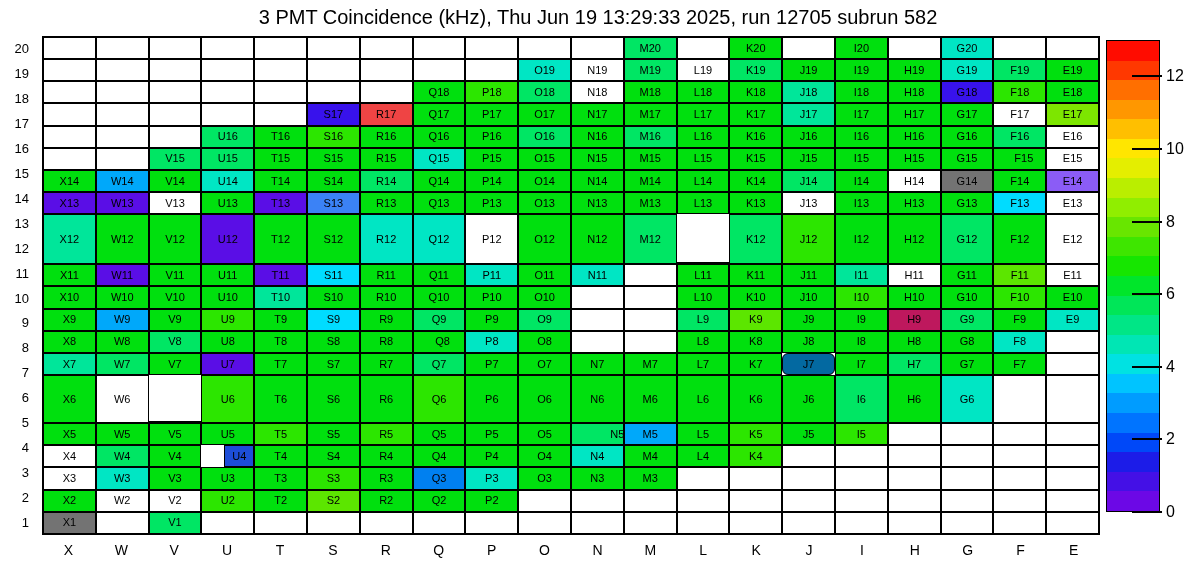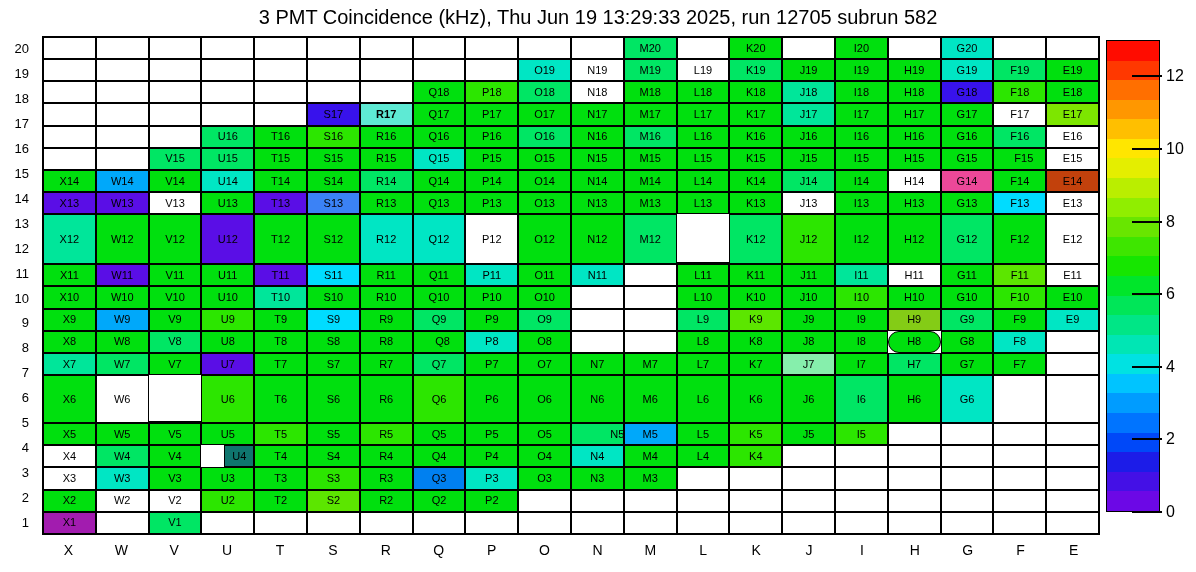--- a/index.html
+++ b/index.html
@@ -138,21 +138,21 @@
     <div class="cell" style="background: rgb(0, 224, 14);">H18</div>
     <div class="cell" style="background: rgb(56, 18, 236);">G18</div>
     <div class="cell" style="background: rgb(44, 230, 0);">F18</div>
     <div class="cell" style="background: rgb(0, 224, 14);">E18</div>
     <div class="cell" style="background: rgb(255, 255, 255);"></div>
     <div class="cell" style="background: rgb(255, 255, 255);"></div>
     <div class="cell" style="background: rgb(255, 255, 255);"></div>
     <div class="cell" style="background: rgb(255, 255, 255);"></div>
     <div class="cell" style="background: rgb(255, 255, 255);"></div>
     <div class="cell" style="background: rgb(56, 18, 236);">S17</div>
-    <div class="cell" style="background: #5eead4; font-weight: bold;">R17</div>
+    <div class="cell" style="background: #ef4444;">R17</div>
     <div class="cell" style="background: rgb(0, 224, 14);">Q17</div>
     <div class="cell" style="background: rgb(0, 224, 14);">P17</div>
     <div class="cell" style="background: rgb(0, 224, 14);">O17</div>
     <div class="cell" style="background: rgb(0, 224, 14);">N17</div>
     <div class="cell" style="background: rgb(0, 224, 14);">M17</div>
     <div class="cell" style="background: rgb(0, 224, 14);">L17</div>
     <div class="cell" style="background: rgb(0, 224, 14);">K17</div>
     <div class="cell" style="background: rgb(0, 230, 154);">J17</div>
     <div class="cell" style="background: rgb(0, 224, 14);">I17</div>
     <div class="cell" style="background: rgb(0, 224, 14);">H17</div>
@@ -209,23 +209,23 @@
     <div class="cell" style="background: rgb(0, 224, 14);">Q14</div>
     <div class="cell" style="background: rgb(0, 224, 14);">P14</div>
     <div class="cell" style="background: rgb(0, 224, 14);">O14</div>
     <div class="cell" style="background: rgb(0, 224, 14);">N14</div>
     <div class="cell" style="background: rgb(0, 224, 14);">M14</div>
     <div class="cell" style="background: rgb(0, 224, 14);">L14</div>
     <div class="cell" style="background: rgb(0, 224, 14);">K14</div>
     <div class="cell" style="background: rgb(0, 230, 100);">J14</div>
     <div class="cell" style="background: rgb(0, 224, 14);">I14</div>
     <div class="cell" style="background: rgb(255, 255, 255);">H14</div>
-    <div class="cell" style="background: #ec4899;">G14</div>
+    <div class="cell" style="background: #737373;">G14</div>
     <div class="cell" style="background: rgb(0, 224, 14);">F14</div>
-    <div class="cell" style="background: #c2410c;">E14</div>
+    <div class="cell" style="background: #8b5cf6;">E14</div>
     <div class="cell" style="background: rgb(90, 14, 230);">X13</div>
     <div class="cell" style="background: rgb(90, 14, 230);">W13</div>
     <div class="cell" style="background: rgb(255, 255, 255);">V13</div>
     <div class="cell" style="background: rgb(0, 224, 14);">U13</div>
     <div class="cell" style="background: rgb(90, 14, 230);">T13</div>
     <div class="cell" style="background: #3b82f6;">S13</div>
     <div class="cell" style="background: rgb(0, 224, 14);">R13</div>
     <div class="cell" style="background: rgb(0, 224, 14);">Q13</div>
     <div class="cell" style="background: rgb(0, 224, 14);">P13</div>
     <div class="cell" style="background: rgb(0, 224, 14);">O13</div>
@@ -308,59 +308,59 @@
     <div class="cell" style="background: rgb(0, 224, 14);">R9</div>
     <div class="cell" style="background: rgb(0, 230, 100);">Q9</div>
     <div class="cell" style="background: rgb(0, 224, 14);">P9</div>
     <div class="cell" style="background: rgb(0, 230, 100);">O9</div>
     <div class="cell" style="background: rgb(255, 255, 255);"></div>
     <div class="cell" style="background: rgb(255, 255, 255);"></div>
     <div class="cell" style="background: rgb(0, 230, 100);">L9</div>
     <div class="cell" style="background: rgb(92, 230, 0);">K9</div>
     <div class="cell" style="background: rgb(0, 224, 14);">J9</div>
     <div class="cell" style="background: rgb(0, 224, 14);">I9</div>
-    <div class="cell" style="background: #84cc16;">H9</div>
+    <div class="cell" style="background: #be185d;">H9</div>
     <div class="cell" style="background: rgb(0, 230, 100);">G9</div>
     <div class="cell" style="background: rgb(0, 224, 14);">F9</div>
     <div class="cell" style="background: rgb(0, 230, 196);">E9</div>
     <div class="cell" style="background: rgb(0, 224, 14);">X8</div>
     <div class="cell" style="background: rgb(0, 224, 14);">W8</div>
     <div class="cell" style="background: rgb(0, 230, 100);">V8</div>
     <div class="cell" style="background: rgb(0, 224, 14);">U8</div>
     <div class="cell" style="background: rgb(0, 224, 14);">T8</div>
     <div class="cell" style="background: rgb(0, 224, 14);">S8</div>
     <div class="cell" style="background: rgb(0, 224, 14);">R8</div>
     <div class="cell" style="background: rgb(0, 224, 14); padding-left: 7px;">Q8</div>
     <div class="cell" style="background: rgb(0, 230, 196);">P8</div>
     <div class="cell" style="background: rgb(0, 224, 14);">O8</div>
     <div class="cell" style="background: rgb(255, 255, 255);"></div>
     <div class="cell" style="background: rgb(255, 255, 255);"></div>
     <div class="cell" style="background: rgb(0, 224, 14);">L8</div>
     <div class="cell" style="background: rgb(0, 224, 14);">K8</div>
     <div class="cell" style="background: rgb(0, 224, 14);">J8</div>
     <div class="cell" style="background: rgb(0, 224, 14);">I8</div>
-    <div class="cell" style="background: rgb(0, 224, 14); border-radius: 11px;">H8</div>
+    <div class="cell" style="background: rgb(0, 224, 14);">H8</div>
     <div class="cell" style="background: rgb(0, 224, 14);">G8</div>
     <div class="cell" style="background: rgb(0, 230, 196);">F8</div>
     <div class="cell" style="background: rgb(255, 255, 255);"></div>
     <div class="cell" style="background: rgb(0, 230, 154);">X7</div>
     <div class="cell" style="background: rgb(0, 230, 100);">W7</div>
     <div class="cell" style="background: rgb(0, 224, 14);">V7</div>
     <div class="cell" style="background: rgb(90, 14, 230);">U7</div>
     <div class="cell" style="background: rgb(0, 224, 14);">T7</div>
     <div class="cell" style="background: rgb(0, 224, 14);">S7</div>
     <div class="cell" style="background: rgb(0, 224, 14);">R7</div>
     <div class="cell" style="background: rgb(0, 230, 100);">Q7</div>
     <div class="cell" style="background: rgb(0, 224, 14);">P7</div>
     <div class="cell" style="background: rgb(0, 224, 14);">O7</div>
     <div class="cell" style="background: rgb(0, 224, 14);">N7</div>
     <div class="cell" style="background: rgb(0, 224, 14);">M7</div>
     <div class="cell" style="background: rgb(0, 224, 14);">L7</div>
     <div class="cell" style="background: rgb(0, 224, 14);">K7</div>
-    <div class="cell" style="background: #86efac;">J7</div>
+    <div class="cell" style="background: #0369a1; border-radius: 6px;">J7</div>
     <div class="cell" style="background: rgb(0, 224, 14);">I7</div>
     <div class="cell" style="background: rgb(0, 230, 100);">H7</div>
     <div class="cell" style="background: rgb(0, 224, 14);">G7</div>
     <div class="cell" style="background: rgb(0, 224, 14);">F7</div>
     <div class="cell" style="background: rgb(255, 255, 255);"></div>
     <div class="cell" style="background: rgb(0, 224, 14);">X6</div>
     <div class="cell" style="background: rgb(255, 255, 255);">W6</div>
     <div class="cell" style="background: #4d7c0f; margin-top: 46px;">V6</div>
     <div class="cell" style="background: rgb(44, 230, 0);">U6</div>
     <div class="cell" style="background: rgb(0, 224, 14);">T6</div>
@@ -395,21 +395,21 @@
     <div class="cell" style="background: rgb(44, 230, 0);">K5</div>
     <div class="cell" style="background: rgb(0, 224, 14);">J5</div>
     <div class="cell" style="background: rgb(44, 230, 0);">I5</div>
     <div class="cell" style="background: rgb(255, 255, 255);"></div>
     <div class="cell" style="background: rgb(255, 255, 255);"></div>
     <div class="cell" style="background: rgb(255, 255, 255);"></div>
     <div class="cell" style="background: rgb(255, 255, 255);"></div>
     <div class="cell" style="background: rgb(255, 255, 255);">X4</div>
     <div class="cell" style="background: rgb(0, 230, 100);">W4</div>
     <div class="cell" style="background: rgb(0, 224, 14);">V4</div>
-    <div class="cell" style="background: #0f766e; margin-left: 23px;">U4</div>
+    <div class="cell" style="background: #1d4ed8; margin-left: 23px;">U4</div>
     <div class="cell" style="background: rgb(0, 224, 14);">T4</div>
     <div class="cell" style="background: rgb(0, 224, 14);">S4</div>
     <div class="cell" style="background: rgb(0, 224, 14);">R4</div>
     <div class="cell" style="background: rgb(0, 224, 14);">Q4</div>
     <div class="cell" style="background: rgb(0, 224, 14);">P4</div>
     <div class="cell" style="background: rgb(0, 224, 14);">O4</div>
     <div class="cell" style="background: rgb(0, 230, 196);">N4</div>
     <div class="cell" style="background: rgb(0, 224, 14);">M4</div>
     <div class="cell" style="background: rgb(0, 224, 14);">L4</div>
     <div class="cell" style="background: rgb(44, 230, 0);">K4</div>
@@ -452,21 +452,21 @@
     <div class="cell" style="background: rgb(255, 255, 255);"></div>
     <div class="cell" style="background: rgb(255, 255, 255);"></div>
     <div class="cell" style="background: rgb(255, 255, 255);"></div>
     <div class="cell" style="background: rgb(255, 255, 255);"></div>
     <div class="cell" style="background: rgb(255, 255, 255);"></div>
     <div class="cell" style="background: rgb(255, 255, 255);"></div>
     <div class="cell" style="background: rgb(255, 255, 255);"></div>
     <div class="cell" style="background: rgb(255, 255, 255);"></div>
     <div class="cell" style="background: rgb(255, 255, 255);"></div>
     <div class="cell" style="background: rgb(255, 255, 255);"></div>
-    <div class="cell" style="background: #a21caf;">X1</div>
+    <div class="cell" style="background: #737373;">X1</div>
     <div class="cell" style="background: rgb(255, 255, 255);"></div>
     <div class="cell" style="background: rgb(0, 230, 100);">V1</div>
     <div class="cell" style="background: rgb(255, 255, 255);"></div>
     <div class="cell" style="background: rgb(255, 255, 255);"></div>
     <div class="cell" style="background: rgb(255, 255, 255);"></div>
     <div class="cell" style="background: rgb(255, 255, 255);"></div>
     <div class="cell" style="background: rgb(255, 255, 255);"></div>
     <div class="cell" style="background: rgb(255, 255, 255);"></div>
     <div class="cell" style="background: rgb(255, 255, 255);"></div>
     <div class="cell" style="background: rgb(255, 255, 255);"></div>

